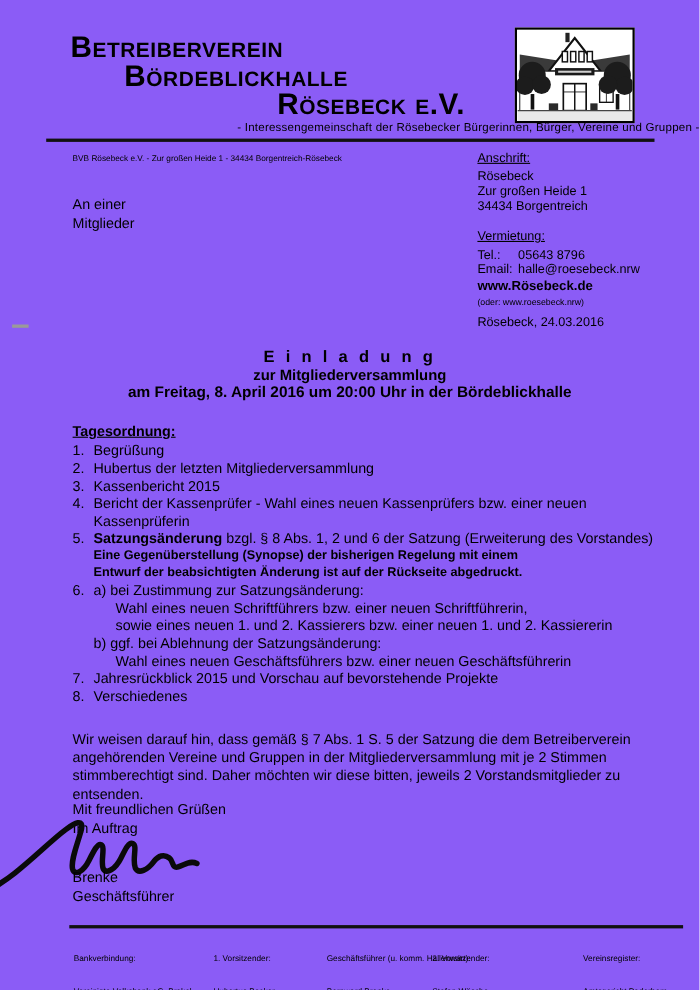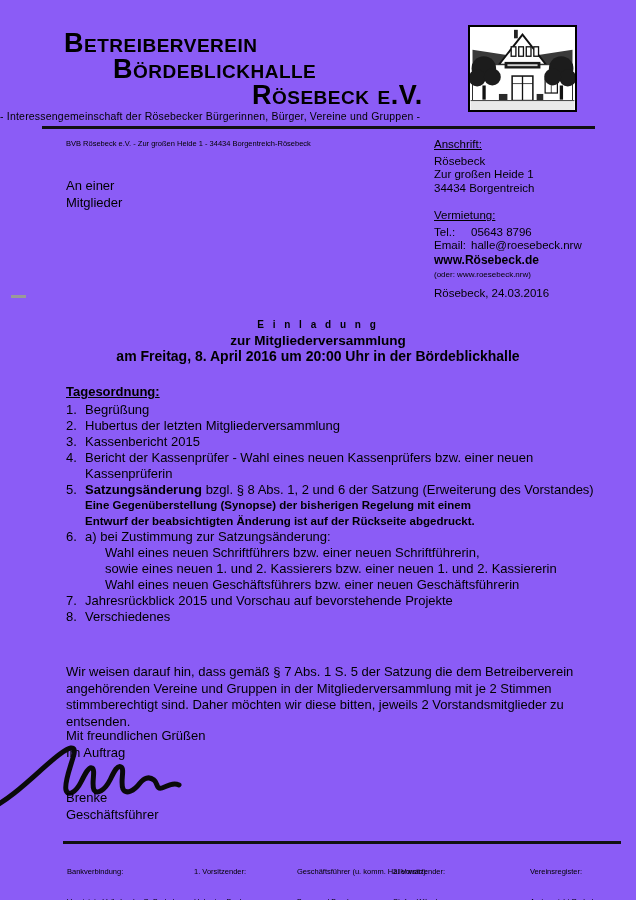--- a/index.html
+++ b/index.html
@@ -3,36 +3,36 @@
 <meta charset="utf-8">
 <style>
   html,body{margin:0;padding:0;background:#ffffff;}
   .page{
     position:relative;width:636px;height:900px;background:#8b5cf6;
     font-family:"Liberation Sans",sans-serif;color:#000;overflow:hidden;
   }
   .abs{position:absolute;}
   
   .org-line{font-variant:small-caps;font-weight:bold;letter-spacing:.5px;font-size:27px;line-height:26px;white-space:nowrap;}
-  .subtitle{width:636px;text-align:left;font-size:10.5px;letter-spacing:.2px;}
+  .subtitle{width:636px;text-align:right;font-size:10.5px;letter-spacing:.2px;}
   .rule{background:#111;height:2.5px;}
   .photo-frame{border:2.5px solid #000;background:#fff;}
   
   .tiny{font-size:7.5px;white-space:nowrap;}
   .recipient{font-size:13px;line-height:17px;}
   .rcol{font-size:11.5px;line-height:13.5px;}
   .rcol .head{text-decoration:underline;margin-bottom:3px;}
   .lbl{display:inline-block;width:37px;}
   .weblink{font-weight:bold;font-size:12px;margin-top:1px;}
   .webalt{font-size:8px;margin-top:1px;}
   .dateline{font-size:11.5px;}
   .fold-mark{background:#9a9a9a;width:15px;height:3px;}
   
   .title-block{width:636px;text-align:center;font-weight:bold;}
-  .t1{font-size:10px;letter-spacing:3px;line-height:16px;}
+  .t1{font-size:15px;letter-spacing:3px;line-height:16px;}
   .t2{font-size:13.5px;line-height:15px;}
   .t3{font-size:14px;line-height:16px;}
   
   .agenda{font-size:13px;line-height:16px;width:545px;}
   .agenda-heading{font-weight:bold;text-decoration:underline;margin-bottom:2px;}
   .ag-item{display:flex;}
   .ag-item .num{width:19px;flex:none;}
   .ag-note{margin-left:19px;font-weight:bold;font-size:11.5px;line-height:15.5px;}
   .ag-b{margin-left:19px;}
   .ag-sub{margin-left:39px;}
@@ -144,20 +144,21 @@
         <span><b>Satzungsänderung</b><span> bzgl. § 8 Abs. 1, 2 und 6 der Satzung (Erweiterung des Vorstandes)</span></span>
       </div>
     <div class="ag-note">Eine Gegenüberstellung (Synopse) der bisherigen Regelung mit einem</div>
     <div class="ag-note">Entwurf der beabsichtigten Änderung ist auf der Rückseite abgedruckt.</div>
     <div class="ag-item">
         <span class="num">6.</span>
         <span>a) bei Zustimmung zur Satzungsänderung:</span>
       </div>
     <div class="ag-sub">Wahl eines neuen Schriftführers bzw. einer neuen Schriftführerin,</div>
     <div class="ag-sub">sowie eines neuen 1. und 2. Kassierers bzw. einer neuen 1. und 2. Kassiererin</div>
+    <div class="ag-b">b) ggf. bei Ablehnung der Satzungsänderung:</div>
     <div class="ag-sub">Wahl eines neuen Geschäftsführers bzw. einer neuen Geschäftsführerin</div>
     <div class="ag-item">
         <span class="num">7.</span>
         <span>Jahresrückblick 2015 und Vorschau auf bevorstehende Projekte</span>
       </div>
     <div class="ag-item">
         <span class="num">8.</span>
         <span>Verschiedenes</span>
       </div>
   </div>

